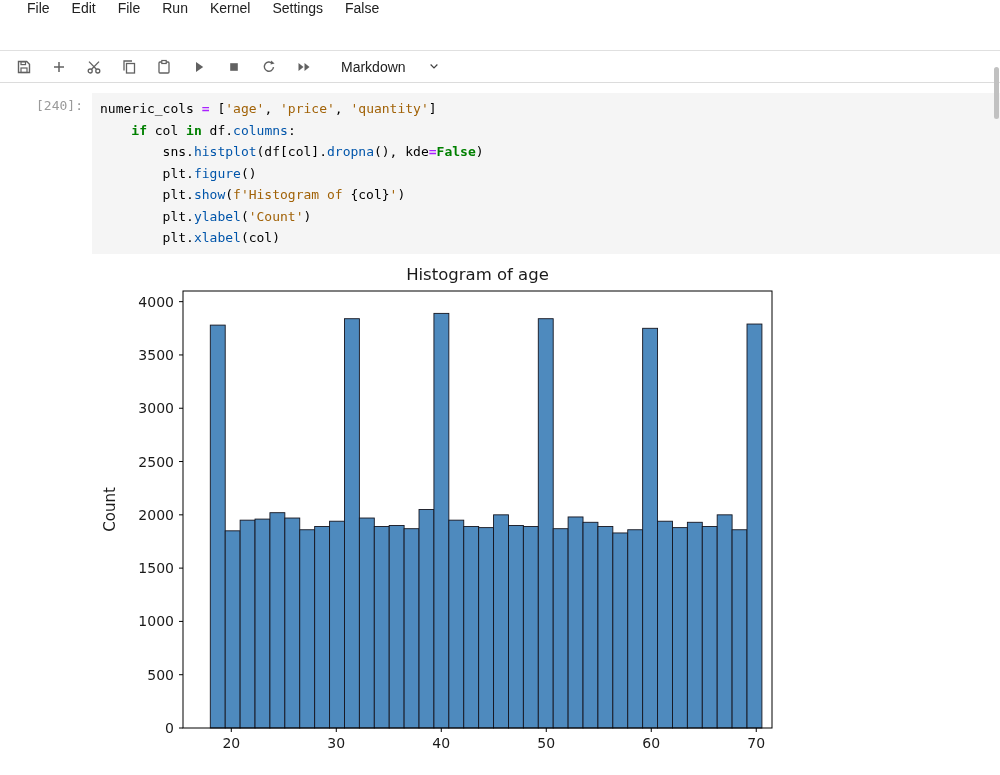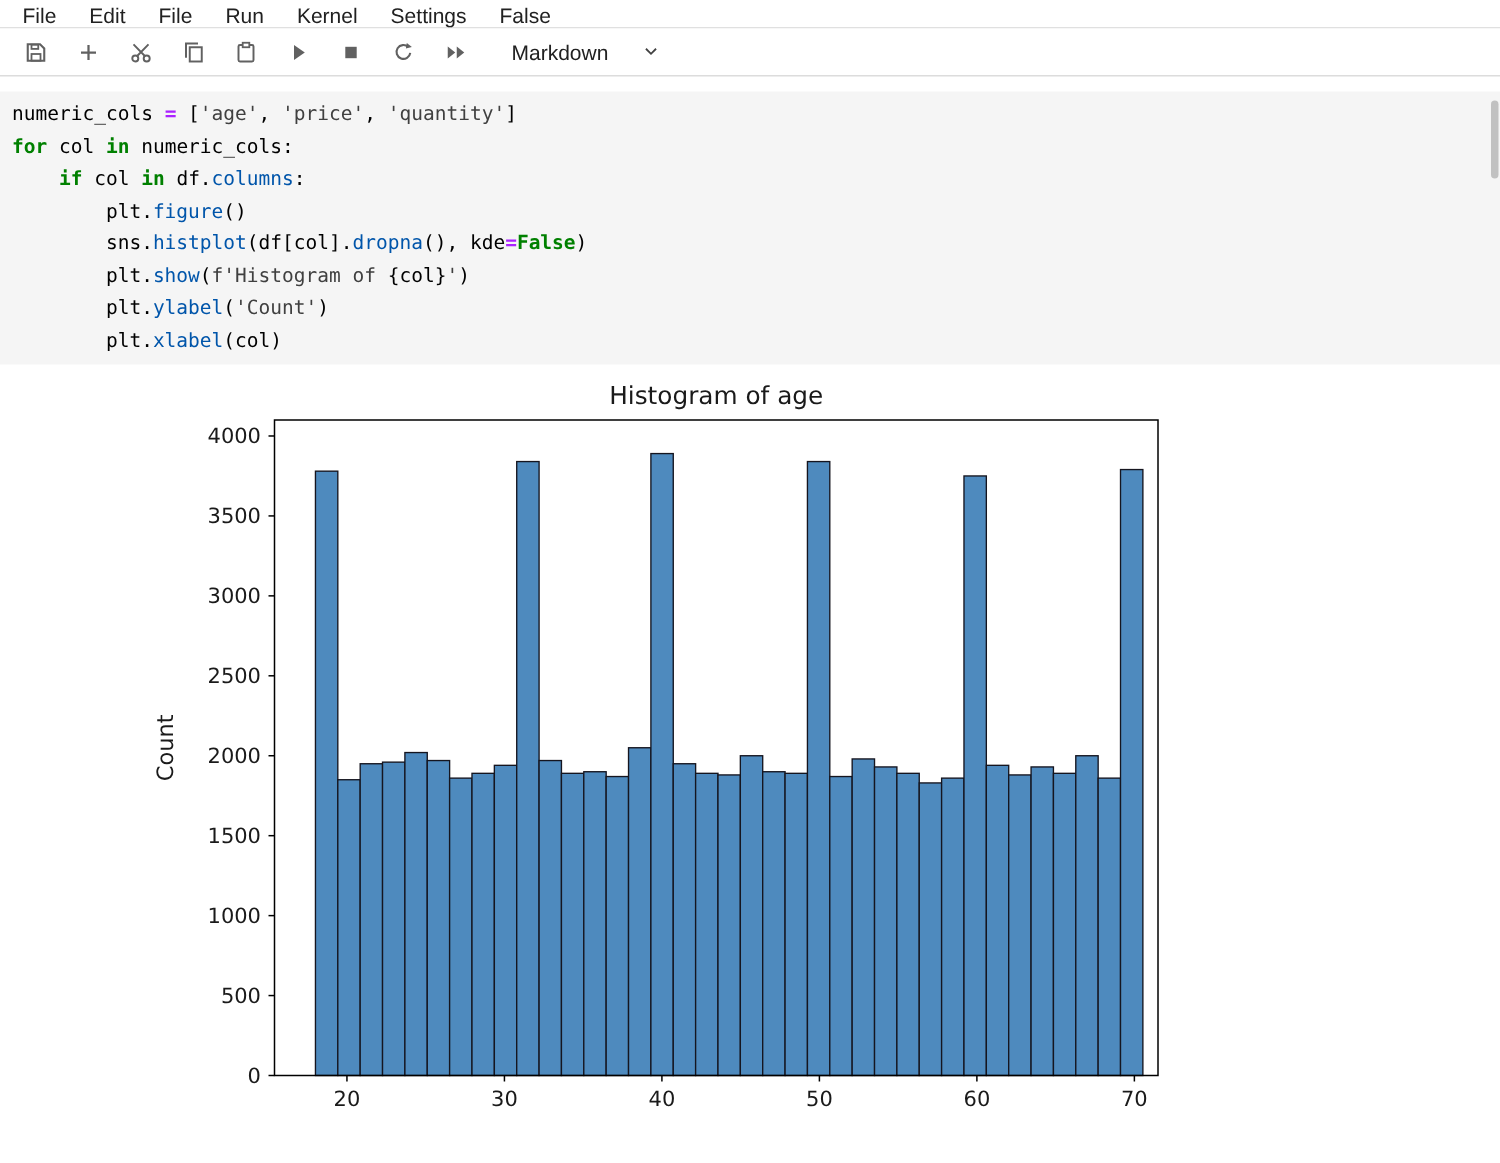--- a/index.html
+++ b/index.html
@@ -4,22 +4,22 @@
 <style>
   * { box-sizing: border-box; }
   html,body { margin:0; padding:0; }
   body {
     width:1000px; height:775px; overflow:hidden;
     background:#ffffff; font-family:"Liberation Sans", sans-serif;
     position:relative;
   }
   
   .menubar {
-    height:19px; display:flex; align-items:flex-end;
-    padding-left:4px; border-bottom:1px solid #e0e0e0;
+    height:51px; display:flex; align-items:flex-start;
+    padding-left:16px; border-bottom:1px solid #e0e0e0;
     font-size:14px; color:#212121; background:#fff;
   }
   .menu-item { padding:0 11px; cursor:pointer; }
   
   .toolbar {
     height:32px; display:flex; align-items:center;
     padding-left:6px; border-bottom:1px solid #dcdcdc; background:#fff;
   }
   .tb-btn {
     width:29px; height:26px; display:flex; align-items:center; justify-content:center;
@@ -39,21 +39,21 @@
   }
   .editor {
     flex:1; background:#f5f5f5; padding:5px 8px;
     font-family:"DejaVu Sans Mono", monospace; font-size:13px; line-height:21.5px;
     color:#000;
   }
   .code-line { white-space:pre; }
   .tok-p { color:#000000;margin-top:44px; }
   .tok-k { color:#008000; font-weight:bold; }
   .tok-o { color:#AA22FF; font-weight:bold; }
-  .tok-s { color:#404040; }
+  .tok-s { color:#a16207; }
   .tok-b { color:#0055aa; }
   
   .output { padding-top:7px; }
   .figure { display:block; margin-left:100px; }
   .figure text { font-family:"DejaVu Sans", sans-serif; fill:#1a1a1a; }
   
   .scrollbar-track { position:absolute; right:0; top:67px; width:7px; height:708px; }
   .scrollbar-thumb {
     position:absolute; right:1px; top:0; width:5px; height:52px;
     background:#c1c1c1; border-radius:3px;
@@ -149,26 +149,26 @@
     <span>
       <svg width="12" height="12" viewBox="0 0 16 16">
         <path d="M3.5 6 L8 10.5 L12.5 6" fill="none" stroke="#424242" stroke-width="1.6"></path>
       </svg>
     </span>
   </div>
 </div>
 
 <div class="notebook">
   <div class="cell">
+    <div class="prompt">[240]:</div>
     <div class="editor" id="editor">
         <div class="code-line"><span class="tok-p">numeric_cols </span><span class="tok-o">=</span><span class="tok-p"> [</span><span class="tok-s">'age'</span><span class="tok-p">, </span><span class="tok-s">'price'</span><span class="tok-p">, </span><span class="tok-s">'quantity'</span><span class="tok-p">]</span></div>
-        <div class="code-line"><span class="tok-k">for</span><span class="tok-p"> col </span><span class="tok-k">in</span><span class="tok-p"> numeric_cols:</span></div>
         <div class="code-line"><span class="tok-p">    </span><span class="tok-k">if</span><span class="tok-p"> col </span><span class="tok-k">in</span><span class="tok-p"> df.</span><span class="tok-b">columns</span><span class="tok-p">:</span></div>
+        <div class="code-line"><span class="tok-p">        sns.</span><span class="tok-b">histplot</span><span class="tok-p">(df[col].</span><span class="tok-b">dropna</span><span class="tok-p">(), kde</span><span class="tok-o">=</span><span class="tok-k">False</span><span class="tok-p">)</span></div>
         <div class="code-line"><span class="tok-p">        plt.</span><span class="tok-b">figure</span><span class="tok-p">()</span></div>
-        <div class="code-line"><span class="tok-p">        sns.</span><span class="tok-b">histplot</span><span class="tok-p">(df[col].</span><span class="tok-b">dropna</span><span class="tok-p">(), kde</span><span class="tok-o">=</span><span class="tok-k">False</span><span class="tok-p">)</span></div>
         <div class="code-line"><span class="tok-p">        plt.</span><span class="tok-b">show</span><span class="tok-p">(</span><span class="tok-s">f'Histogram of </span><span class="tok-p">{col}</span><span class="tok-s">'</span><span class="tok-p">)</span></div>
         <div class="code-line"><span class="tok-p">        plt.</span><span class="tok-b">ylabel</span><span class="tok-p">(</span><span class="tok-s">'Count'</span><span class="tok-p">)</span></div>
         <div class="code-line"><span class="tok-p">        plt.</span><span class="tok-b">xlabel</span><span class="tok-p">(col)</span></div>
       </div>
   </div>
   <div class="output">
     <svg class="figure" id="chart-svg" width="700" height="500" viewBox="0 0 700 500">
         <rect x="0" y="0" width="700" height="500" fill="#ffffff"></rect>
         <rect x="110.30" y="64.11" width="14.91" height="402.89" fill="#4e8abe" stroke="#15151f" stroke-width="0.9"></rect>
         <rect x="125.21" y="269.82" width="14.91" height="197.18" fill="#4e8abe" stroke="#15151f" stroke-width="0.9"></rect>

